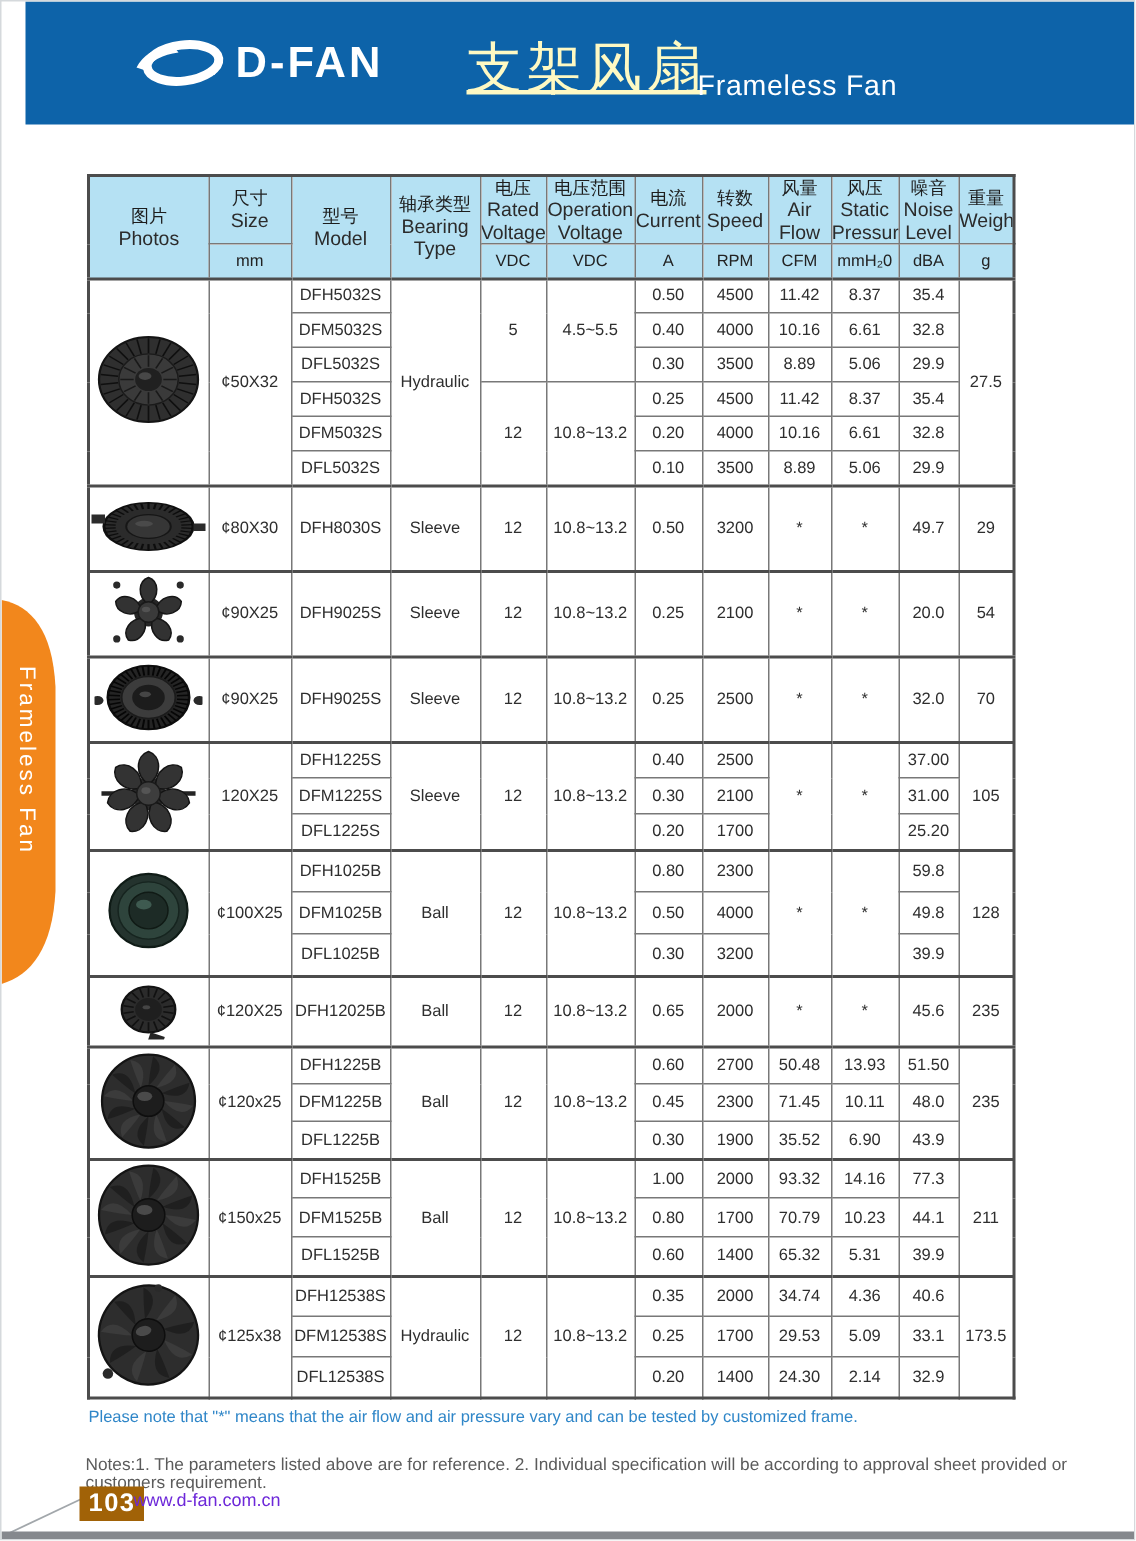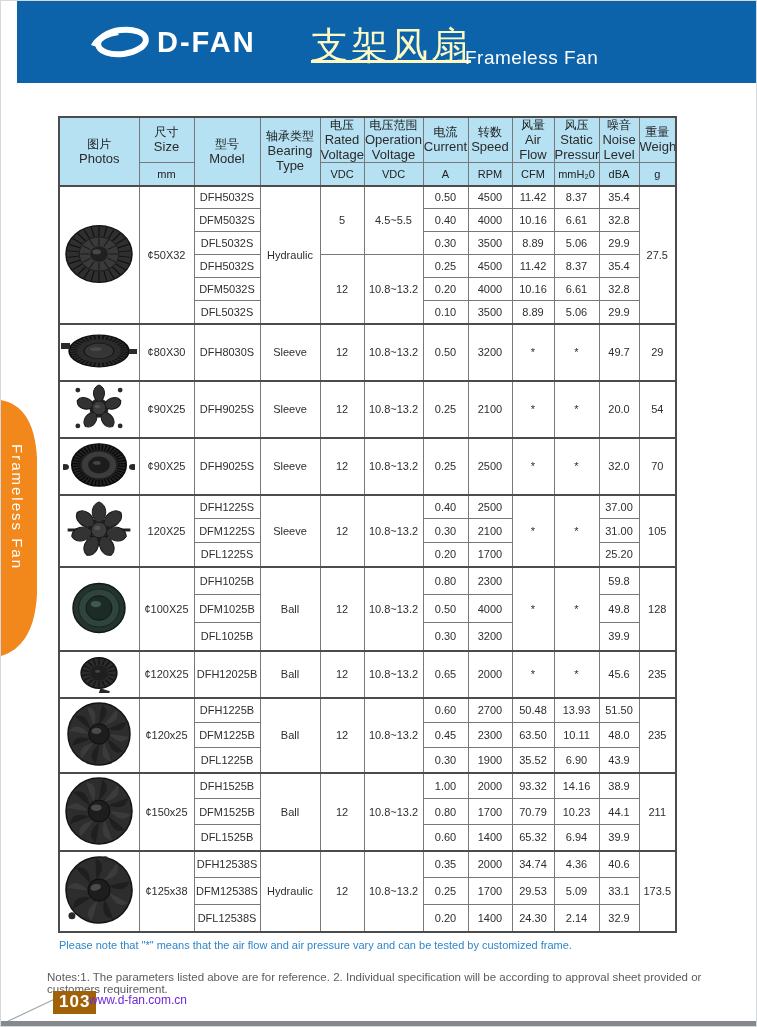--- a/index.html
+++ b/index.html
@@ -29,21 +29,21 @@
   .spec-table thead th{background:var(--header-fill,#b5e1f3);font-weight:normal;}
   .spec-table th .zh{font-size:12px;color:#1d1d1d;line-height:1.25;}
   .spec-table th .en{font-size:13px;color:#2b2b2b;line-height:1.12;}
   .spec-table th.unit{font-size:11px;color:#222;}
   .spec-table td{font-size:11px;color:#2e2e2e;}
   .spec-table td.photo{background:#fff;}
   .spec-table tr.grp td{border-top:2px solid #4c4c4c;}
   .spec-table tr.sub td{border-top:1.5px solid #5a5a5a;}
   
   .note-blue{position:absolute;left:58px;top:938px;font-size:11px;color:var(--note-blue,#2f86c8);}
-  .notes-gray{position:absolute;left:46px;top:970px;font-size:11.5px;color:#5b5b5b;}
+  .notes-gray{position:absolute;left:56px;top:970px;font-size:11.5px;color:#5b5b5b;}
   .page-badge{position:absolute;left:52px;top:990px;background:#a16207;color:#fff;
     font-size:17px;font-weight:bold;padding:1px 6px 2px 6px;letter-spacing:1px;}
   .site-url{position:absolute;left:88px;top:992px;font-size:12px;color:#6d28d9;}
   .corner-line{position:absolute;left:0;top:993px;}
   .bottom-bar{position:absolute;left:0;bottom:0;width:100%;height:5px;background:var(--bottom-bar,#85888d);}
 </style>
 </head>
 <body>
 
 <div class="page" style="--banner-blue: #0d63a9; --header-fill: #b5e1f3; --tab-orange: #f2871c; --note-blue: #2f86c8; --bottom-bar: #85888d;">
@@ -553,21 +553,21 @@
           <td>2700</td>
           <td>50.48</td>
           <td>13.93</td>
           <td>51.50</td>
           <td rowspan="3">235</td>
         </tr>
         <tr style="height: 25px;">
           <td>DFM1225B</td>
           <td>0.45</td>
           <td>2300</td>
-          <td>63.50</td>
+          <td>71.45</td>
           <td>10.11</td>
           <td>48.0</td>
         </tr>
         <tr style="height: 25px;">
           <td>DFL1225B</td>
           <td>0.30</td>
           <td>1900</td>
           <td>35.52</td>
           <td>6.90</td>
           <td>43.9</td>
@@ -594,37 +594,37 @@
             </svg></td>
           <td rowspan="3">¢150x25</td>
           <td>DFH1525B</td>
           <td rowspan="3">Ball</td>
           <td rowspan="3">12</td>
           <td rowspan="3">10.8~13.2</td>
           <td>1.00</td>
           <td>2000</td>
           <td>93.32</td>
           <td>14.16</td>
-          <td>38.9</td>
+          <td>77.3</td>
           <td rowspan="3">211</td>
         </tr>
         <tr style="height: 26px;">
           <td>DFM1525B</td>
           <td>0.80</td>
           <td>1700</td>
           <td>70.79</td>
           <td>10.23</td>
           <td>44.1</td>
         </tr>
         <tr style="height: 26px;">
           <td>DFL1525B</td>
           <td>0.60</td>
           <td>1400</td>
           <td>65.32</td>
-          <td>6.94</td>
+          <td>5.31</td>
           <td>39.9</td>
         </tr>
         <tr class="grp" style="height: 27px;">
           <td rowspan="3" class="photo"><svg width="72" height="74" viewBox="0 0 72 74">
               <g transform="translate(36,37)">
                 <g transform="rotate(-12)">
                   <circle r="33" fill="#2d2d2d" stroke="#141414" stroke-width="1.5"></circle>
                   <path d="M0,-10.89 Q 13.86,-23.099999999999998 3.3000000000000003,-31.68 Q 0.66,-19.139999999999997 0,-10.89 Z" fill="#1f1f1f" transform="rotate(0)"></path>
                   <path d="M0,-10.89 Q 13.86,-23.099999999999998 3.3000000000000003,-31.68 Q 0.66,-19.139999999999997 0,-10.89 Z" fill="#3b3b3b" transform="rotate(40)"></path>
                   <path d="M0,-10.89 Q 13.86,-23.099999999999998 3.3000000000000003,-31.68 Q 0.66,-19.139999999999997 0,-10.89 Z" fill="#1f1f1f" transform="rotate(80)"></path>

